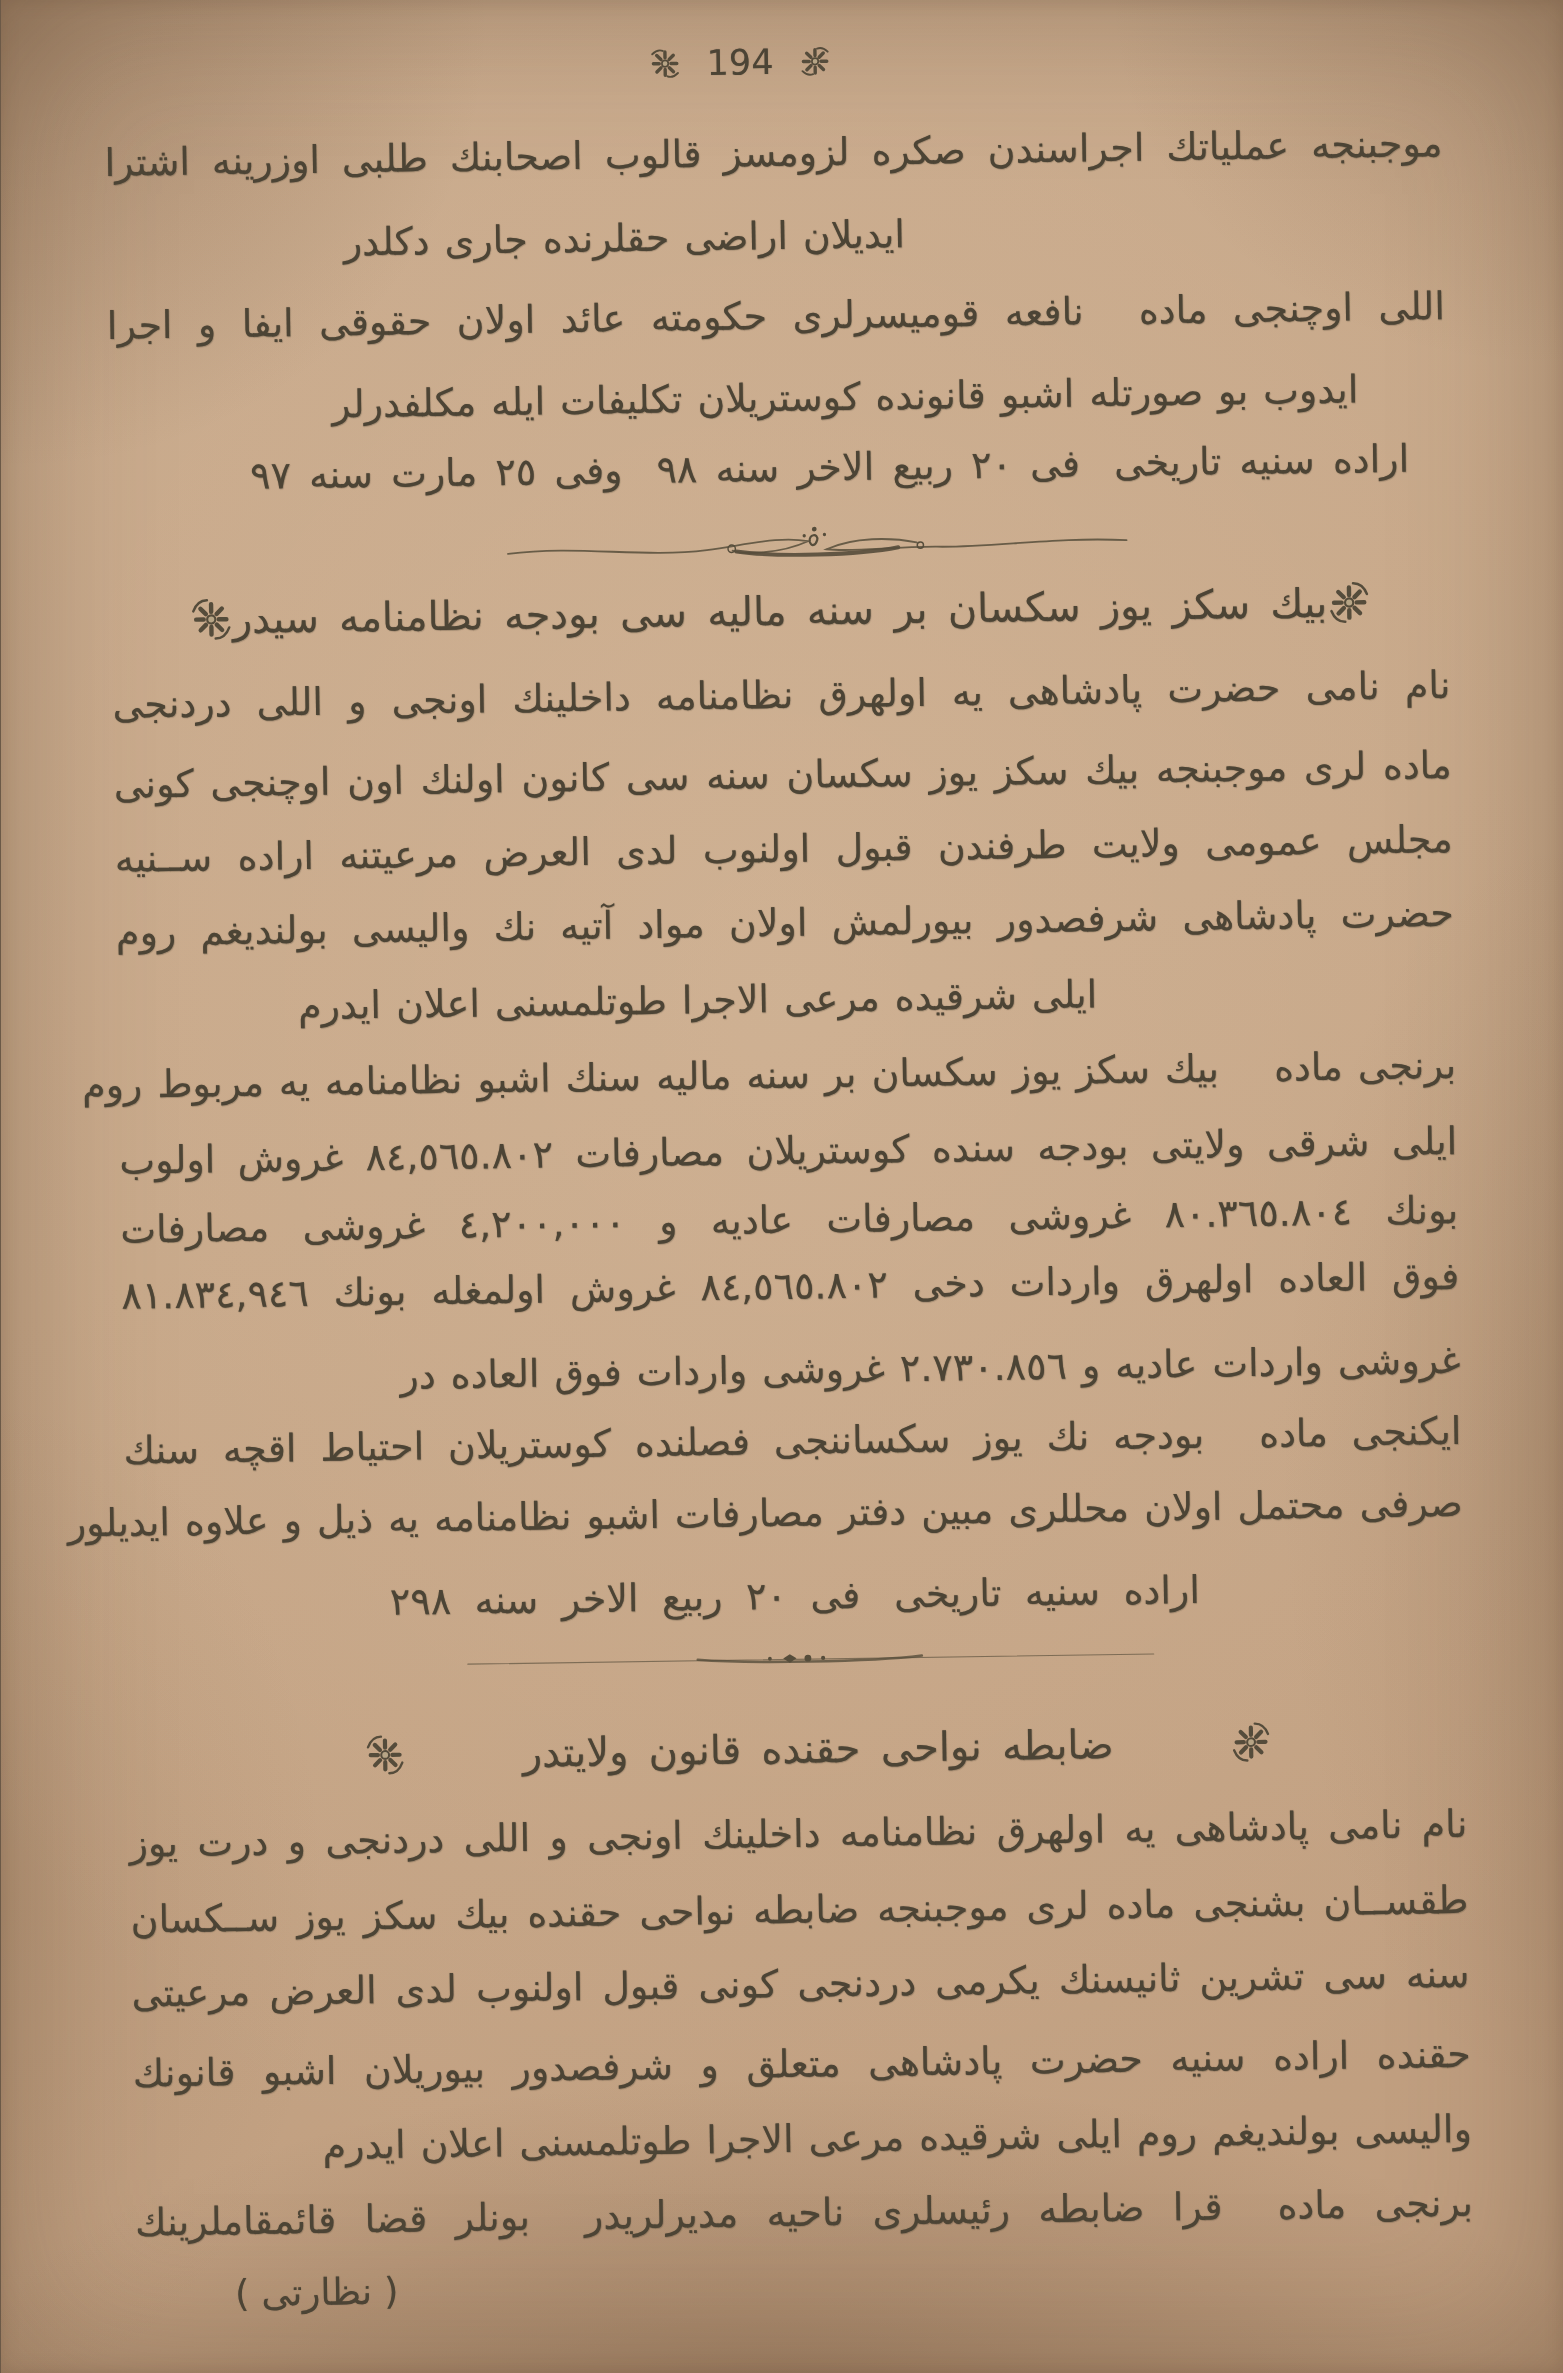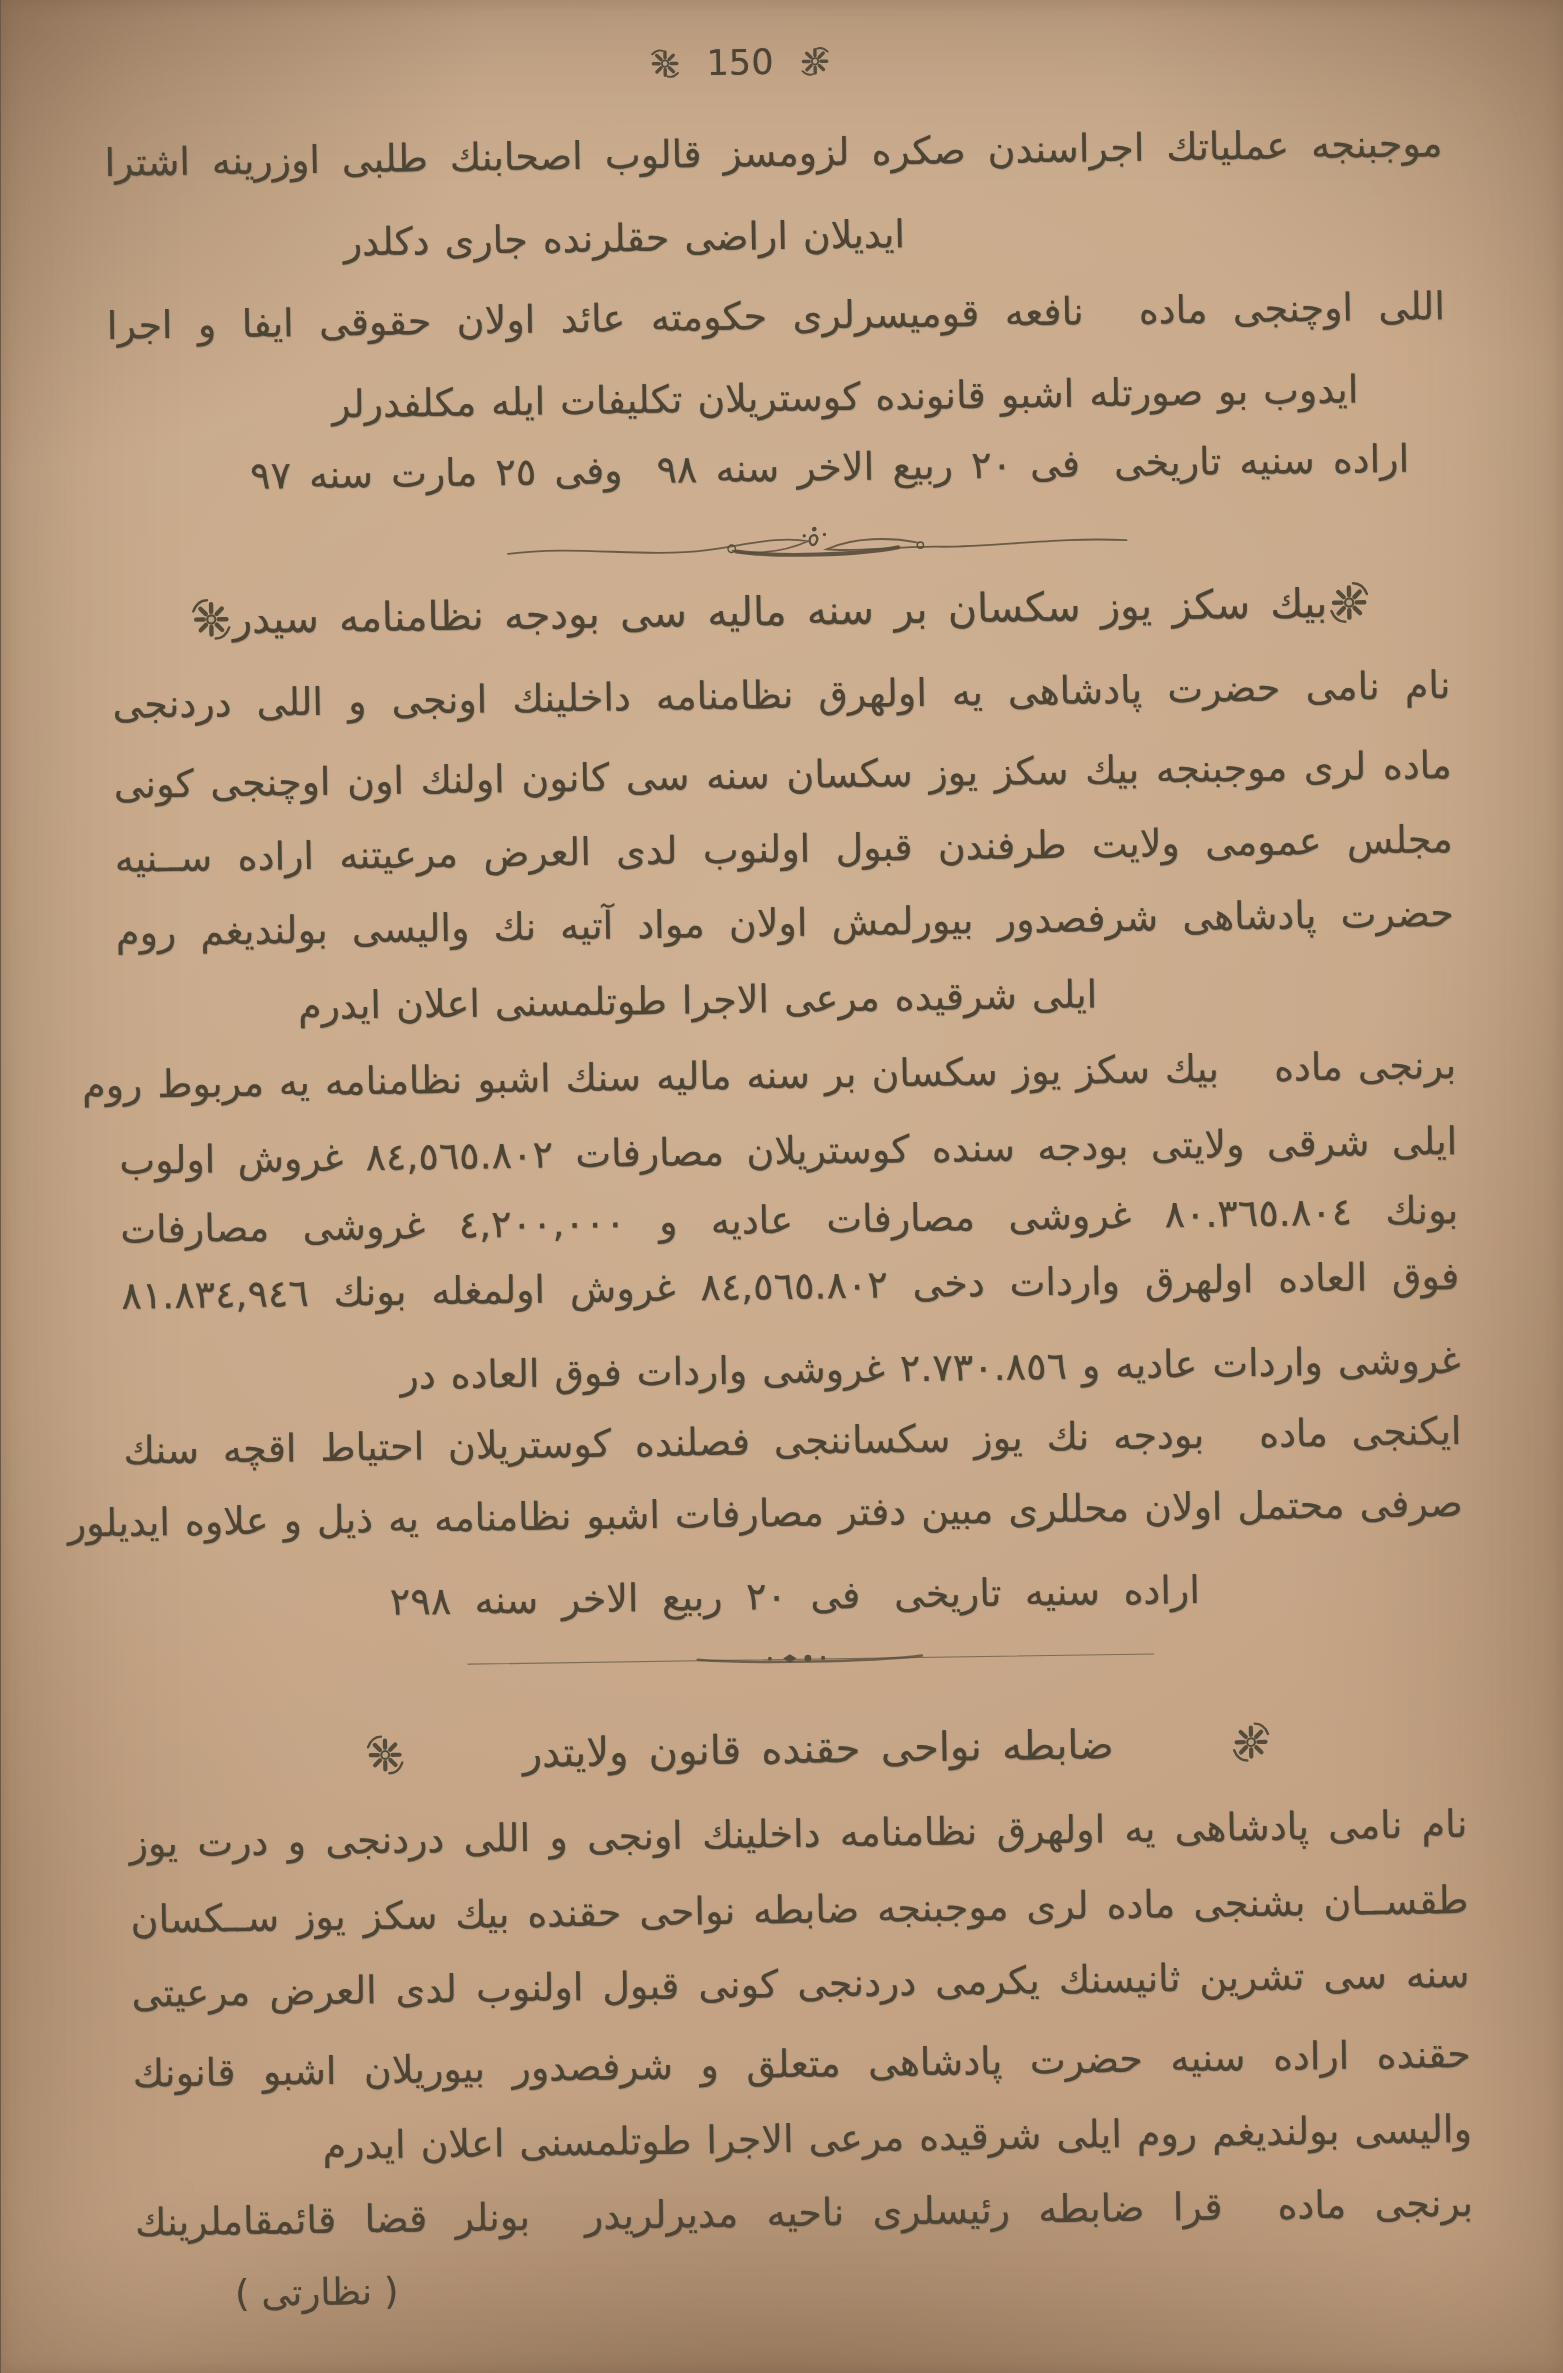--- a/index.html
+++ b/index.html
@@ -70,21 +70,21 @@
   <div class="tilt">
 
     <div class="pagenum-row">
       <span class="orn">
         <svg viewBox="0 0 32 32" width="34" height="34" fill="none" stroke="#554c3b" stroke-linecap="round">
           <circle cx="16" cy="16" r="3" fill="#b7a586" stroke-width="1.6"></circle>
           <path stroke-width="3.2" d="M21.5 16 L27 16 M19.9 19.9 L23.8 23.8 M16 21.5 L16 27 M12.1 19.9 L8.2 23.8 M10.5 16 L5 16 M12.1 12.1 L8.2 8.2 M16 10.5 L16 5 M19.9 12.1 L23.8 8.2"></path>
           <path stroke-width="1.8" d="M4 25 Q9 30 14 28 M28 7 Q23 2 18 4"></path>
         </svg>
       </span>
-      <span class="pagenum">150</span>
+      <span class="pagenum">194</span>
       <span class="orn">
         <svg viewBox="0 0 32 32" width="34" height="34" fill="none" stroke="#554c3b" stroke-linecap="round">
           <circle cx="16" cy="16" r="3" fill="#b7a586" stroke-width="1.6"></circle>
           <path stroke-width="3.2" d="M21.5 16 L27 16 M19.9 19.9 L23.8 23.8 M16 21.5 L16 27 M12.1 19.9 L8.2 23.8 M10.5 16 L5 16 M12.1 12.1 L8.2 8.2 M16 10.5 L16 5 M19.9 12.1 L23.8 8.2"></path>
           <path stroke-width="1.8" d="M28 25 Q23 30 18 28 M4 7 Q9 2 14 4"></path>
         </svg>
       </span>
     </div>
 
     <div class="line fill" style="top:124px">موجبنجه عملياتك اجراسندن صكره لزومسز قالوب اصحابنك طلبى اوزرينه اشترا</div>

